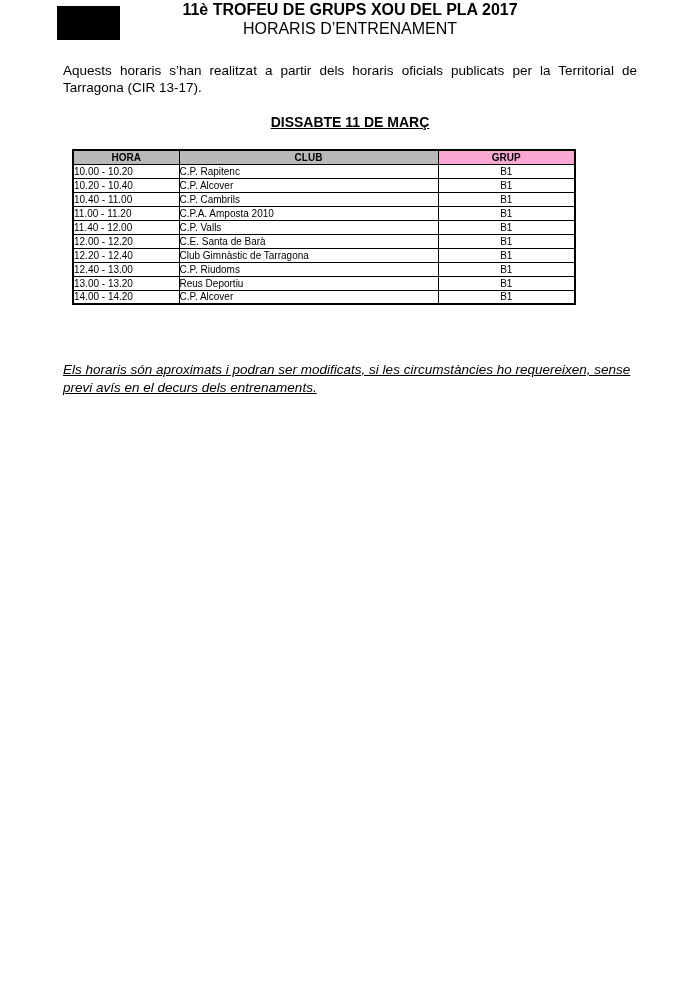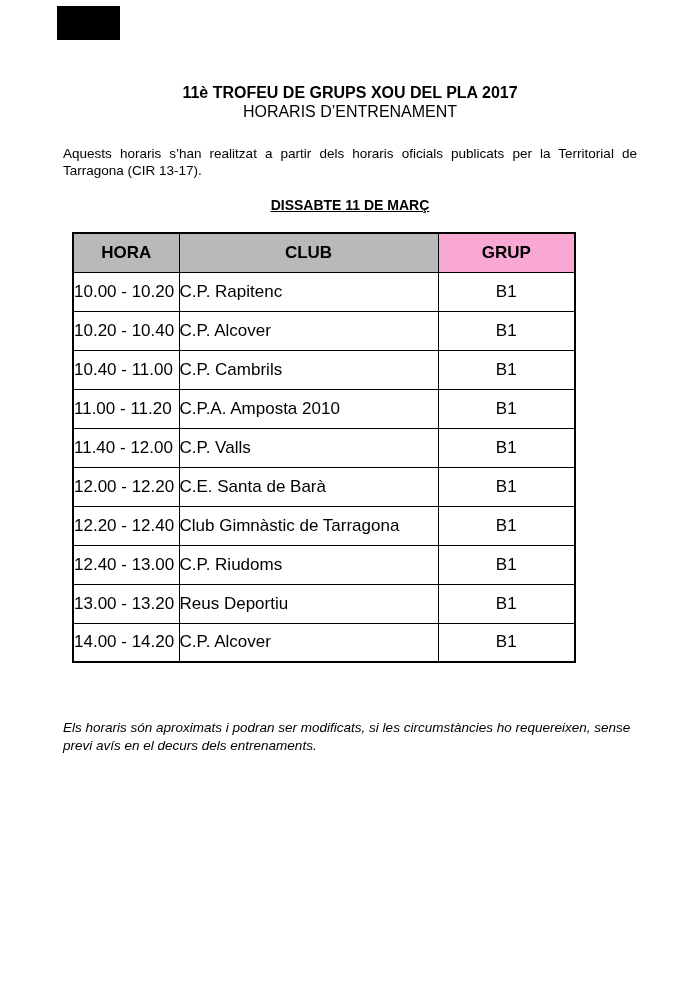--- a/index.html
+++ b/index.html
@@ -15,21 +15,20 @@
   }
   .logo-box {
     position: absolute;
     left: 57px;
     top: 6px;
     width: 63px;
     height: 34px;
     background: #000000;
   }
   .doc {
-    padding-top: 83px;
   }
   .title {
     text-align: center;
     font-weight: bold;
     font-size: 16px;
     line-height: 19px;
     margin: 0;
   }
   .subtitle {
     text-align: center;
@@ -54,42 +53,43 @@
   table.schedule {
     margin: 19px 0 0 72px;
     border-collapse: collapse;
     border: 2px solid #000000;
     table-layout: fixed;
     width: 502px;
   }
   table.schedule th,
   table.schedule td {
     border: 1.5px solid #000000;
-    font-size: 17px;
-    height: 39px;
+    font-size: 10px;
+    height: 14px;
     padding: 0;
     overflow: hidden;
     white-space: nowrap;
   }
   table.schedule th {
     font-weight: bold;
     text-align: center;
   }
   .col-hora { width: 106px; }
   .col-club { width: 259px; }
   .col-grup { width: 137px; }
   td.c-hora { }
   td.c-club { text-align: left; padding-left: 10px; }
   td.c-grup { text-align: center; }
   .footnote {
     margin: 56px 63px 0 63px;
     font-style: italic;
     font-size: 13.5px;
     line-height: 18px;
     text-align: left;
+    text-decoration: underline;
   }
 </style>
 </head>
 <body>
 
 <div class="logo-box"></div>
 
 <div class="doc">
 
   <div class="title">11è TROFEU DE GRUPS XOU DEL PLA 2017</div>

